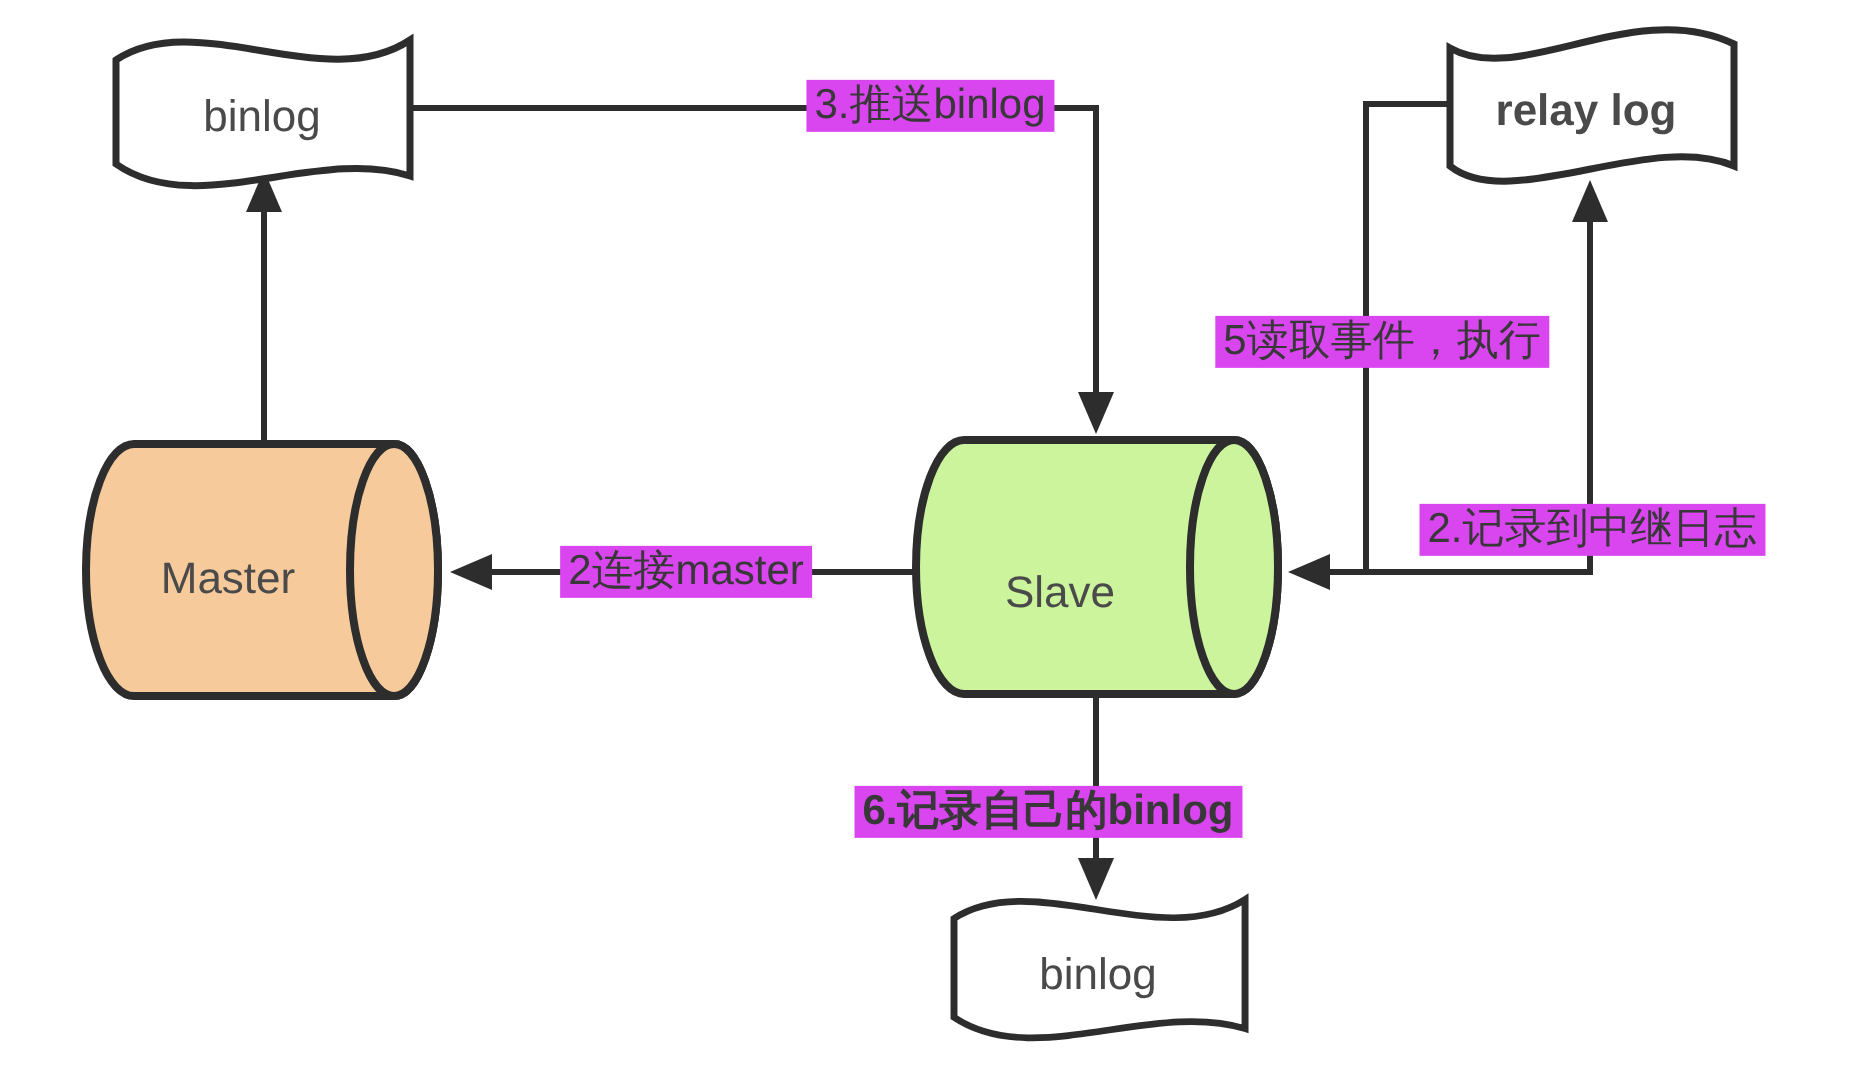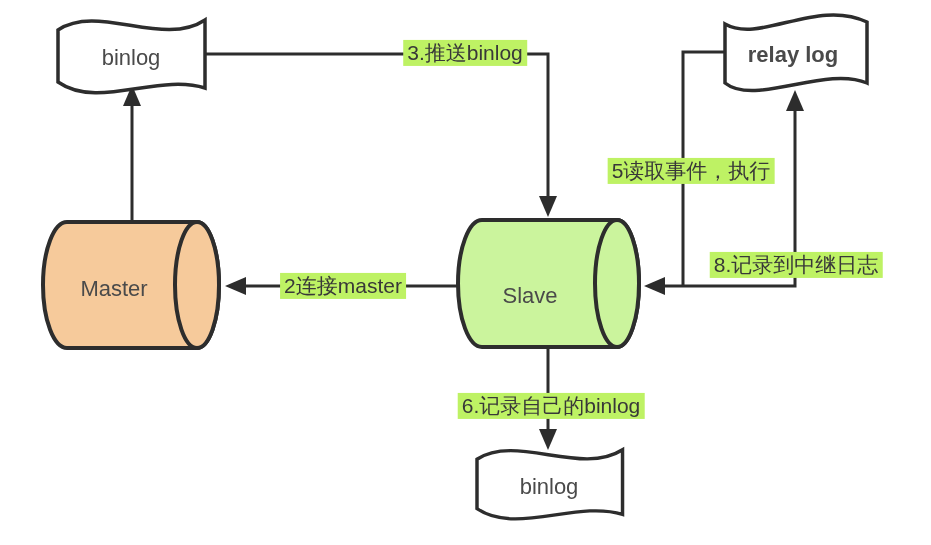--- a/index.html
+++ b/index.html
@@ -2,21 +2,21 @@
 <html><head>
 <meta charset="utf-8">
 <style>
   html,body{margin:0;padding:0;background:#ffffff;}
   .canvas{
     position:relative;width:931px;height:525px;background:#ffffff;overflow:hidden;
     font-family:"Liberation Sans","DejaVu Sans",sans-serif;
   }
   .canvas svg{position:absolute;left:0;top:0;}
   .lbl{position:absolute;transform:translate(-50%,-50%);white-space:nowrap;line-height:1.15;}
-  .edge-label{font-size:21px;color:#383838;background:#bef264;padding:1px 4px;}
+  .edge-label{font-size:21px;color:#383838;background:#d946ef;padding:1px 4px;}
   .node-label{font-size:22px;color:#4a4a4a;background:transparent;}
 </style>
 </head>
 <body>
 
 <div class="canvas">
 
   <svg width="931" height="545" viewBox="0 0 931 545">
 
     <g stroke="#2d2d2d" stroke-width="3" fill="#2d2d2d">
@@ -70,17 +70,17 @@
   </svg>
 
   <div class="lbl node-label" style="left:131px;top:58px;">binlog</div>
   <div class="lbl node-label" style="left:793px;top:55px;font-weight:bold;">relay log</div>
   <div class="lbl node-label" style="left:549px;top:487px;">binlog</div>
   <div class="lbl node-label" style="left:114px;top:289px;">Master</div>
   <div class="lbl node-label" style="left:530px;top:296px;">Slave</div>
 
   <div class="lbl edge-label" style="left:343px;top:286px;">2连接master</div>
   <div class="lbl edge-label" style="left:465px;top:53px;">3.推送binlog</div>
-  <div class="lbl edge-label" style="left:796px;top:265px;">8.记录到中继日志</div>
+  <div class="lbl edge-label" style="left:796px;top:265px;">2.记录到中继日志</div>
   <div class="lbl edge-label" style="left:691px;top:171px;">5读取事件，执行</div>
-  <div class="lbl edge-label" style="left:551px;top:406px;">6.记录自己的binlog</div>
+  <div class="lbl edge-label" style="left:524px;top:406px;font-weight:bold;">6.记录自己的binlog</div>
 
 </div>
 
 </body></html>

